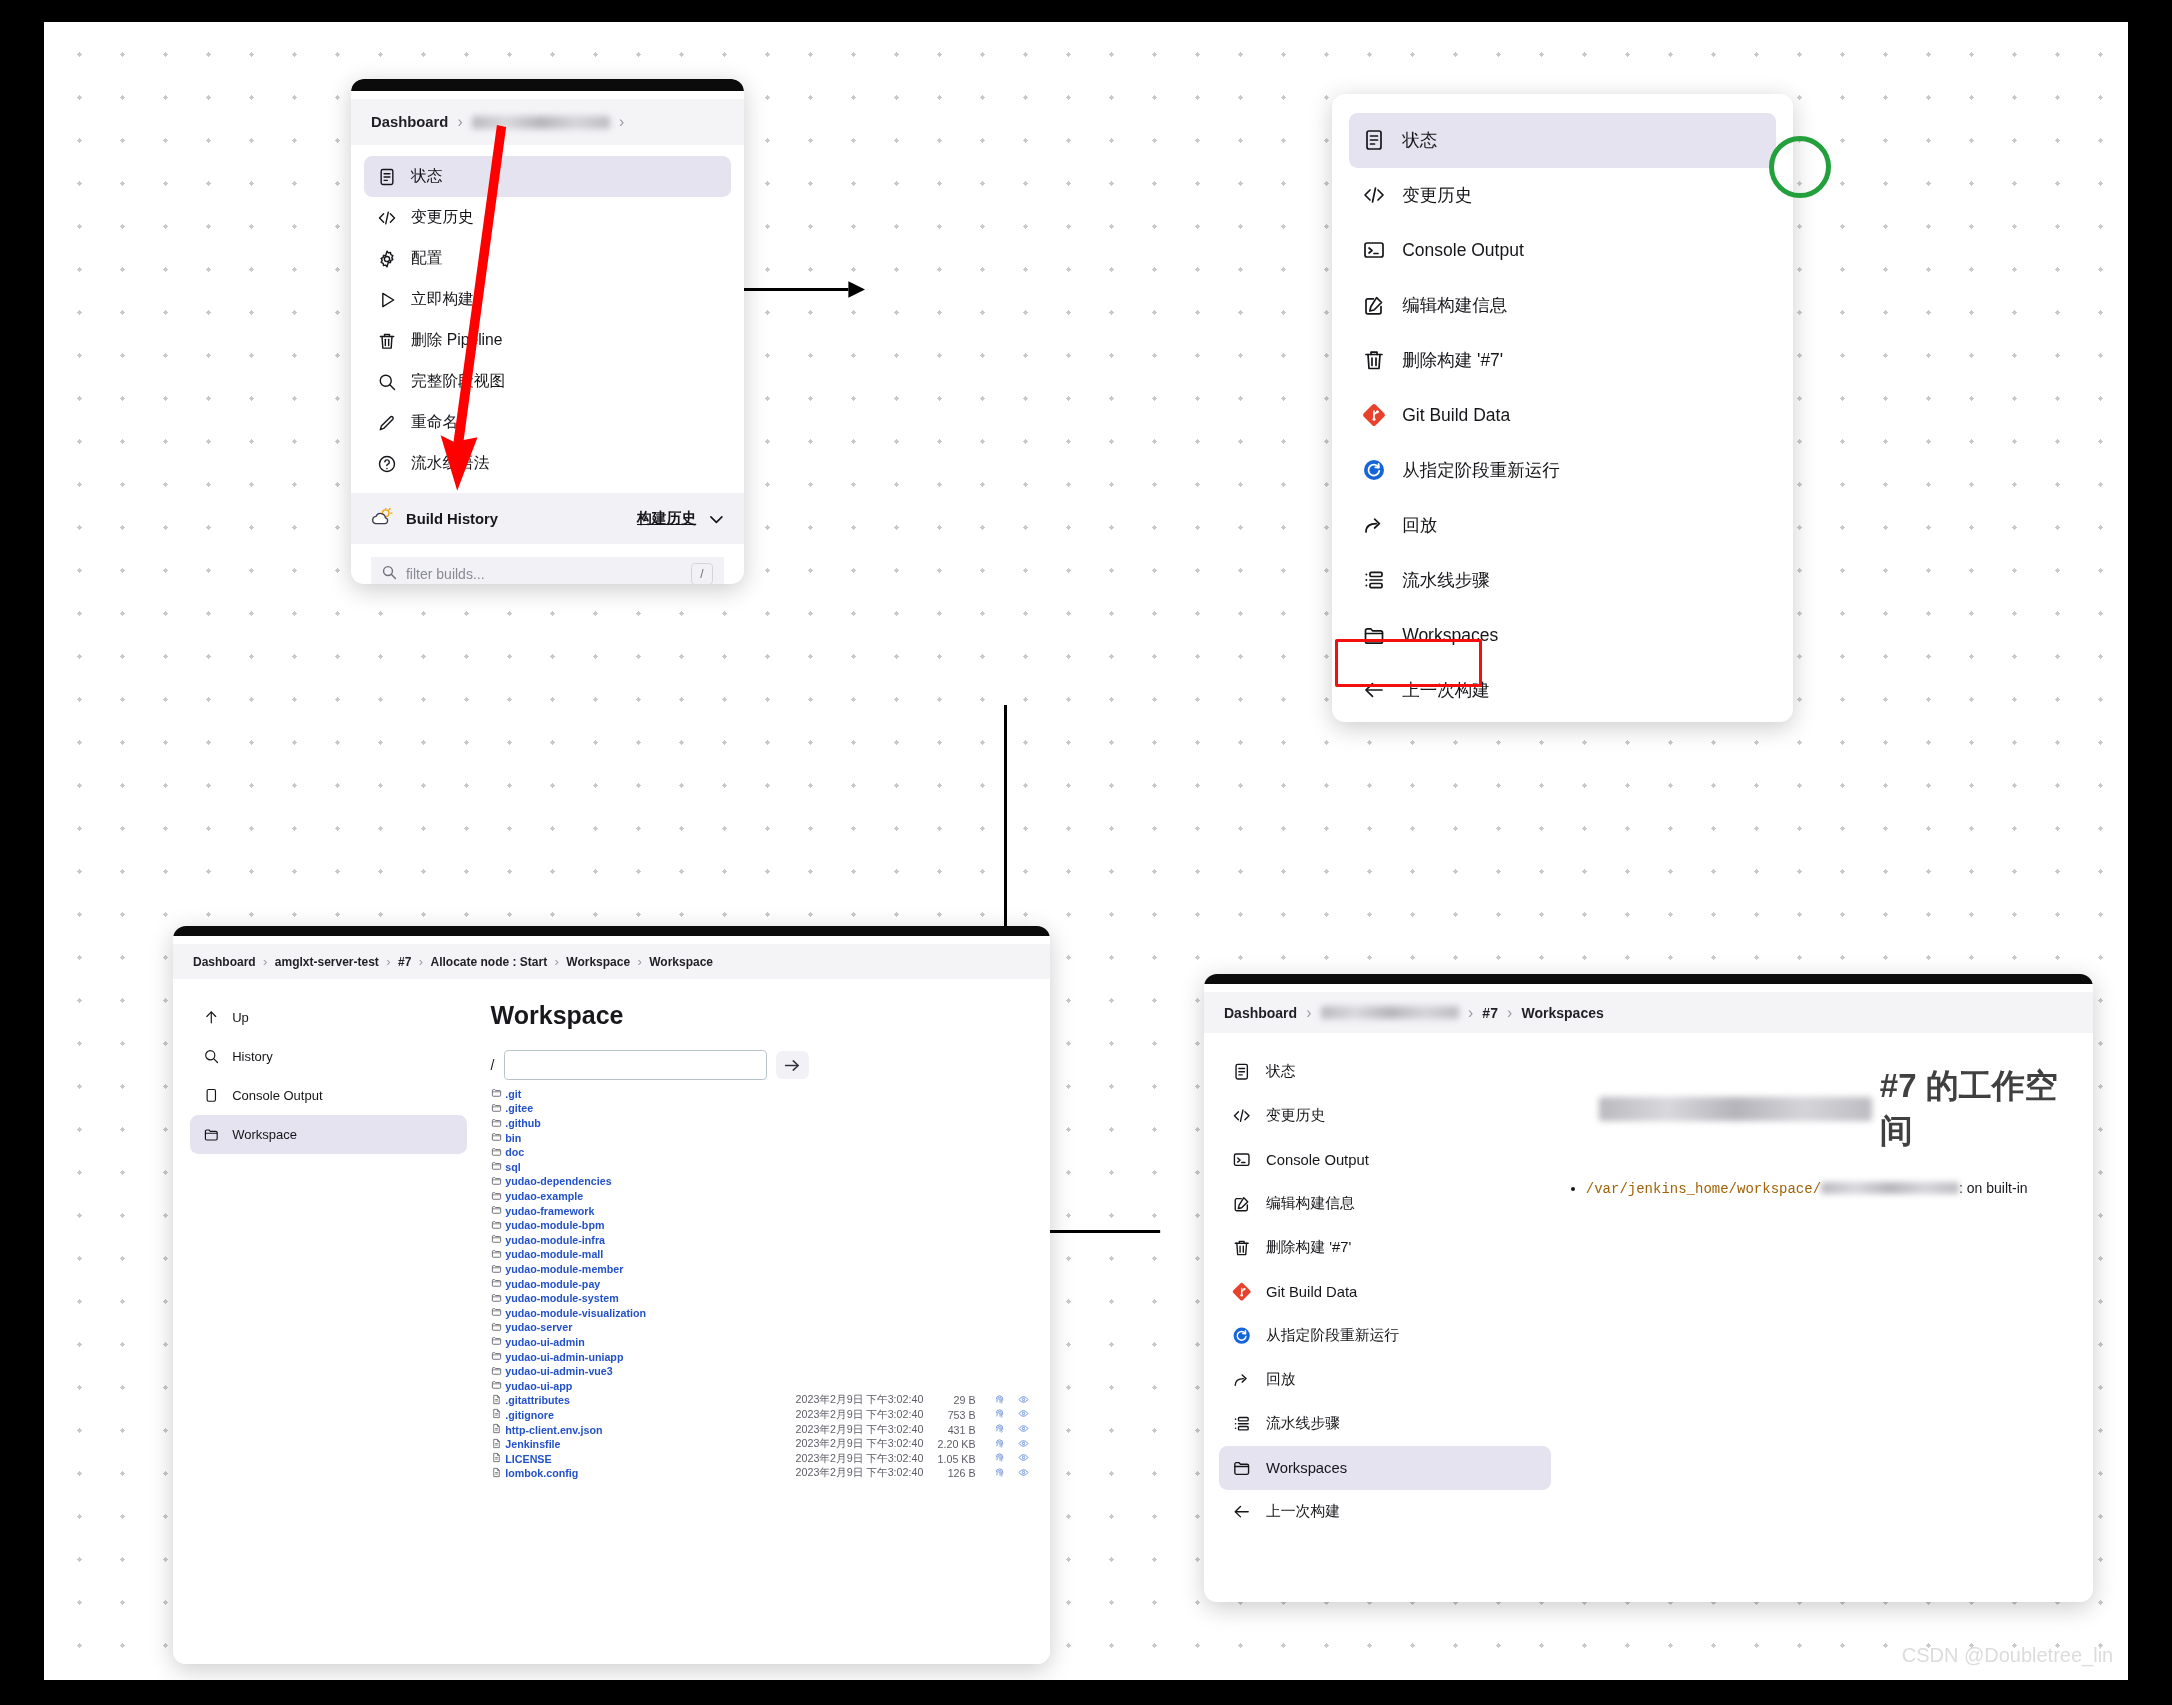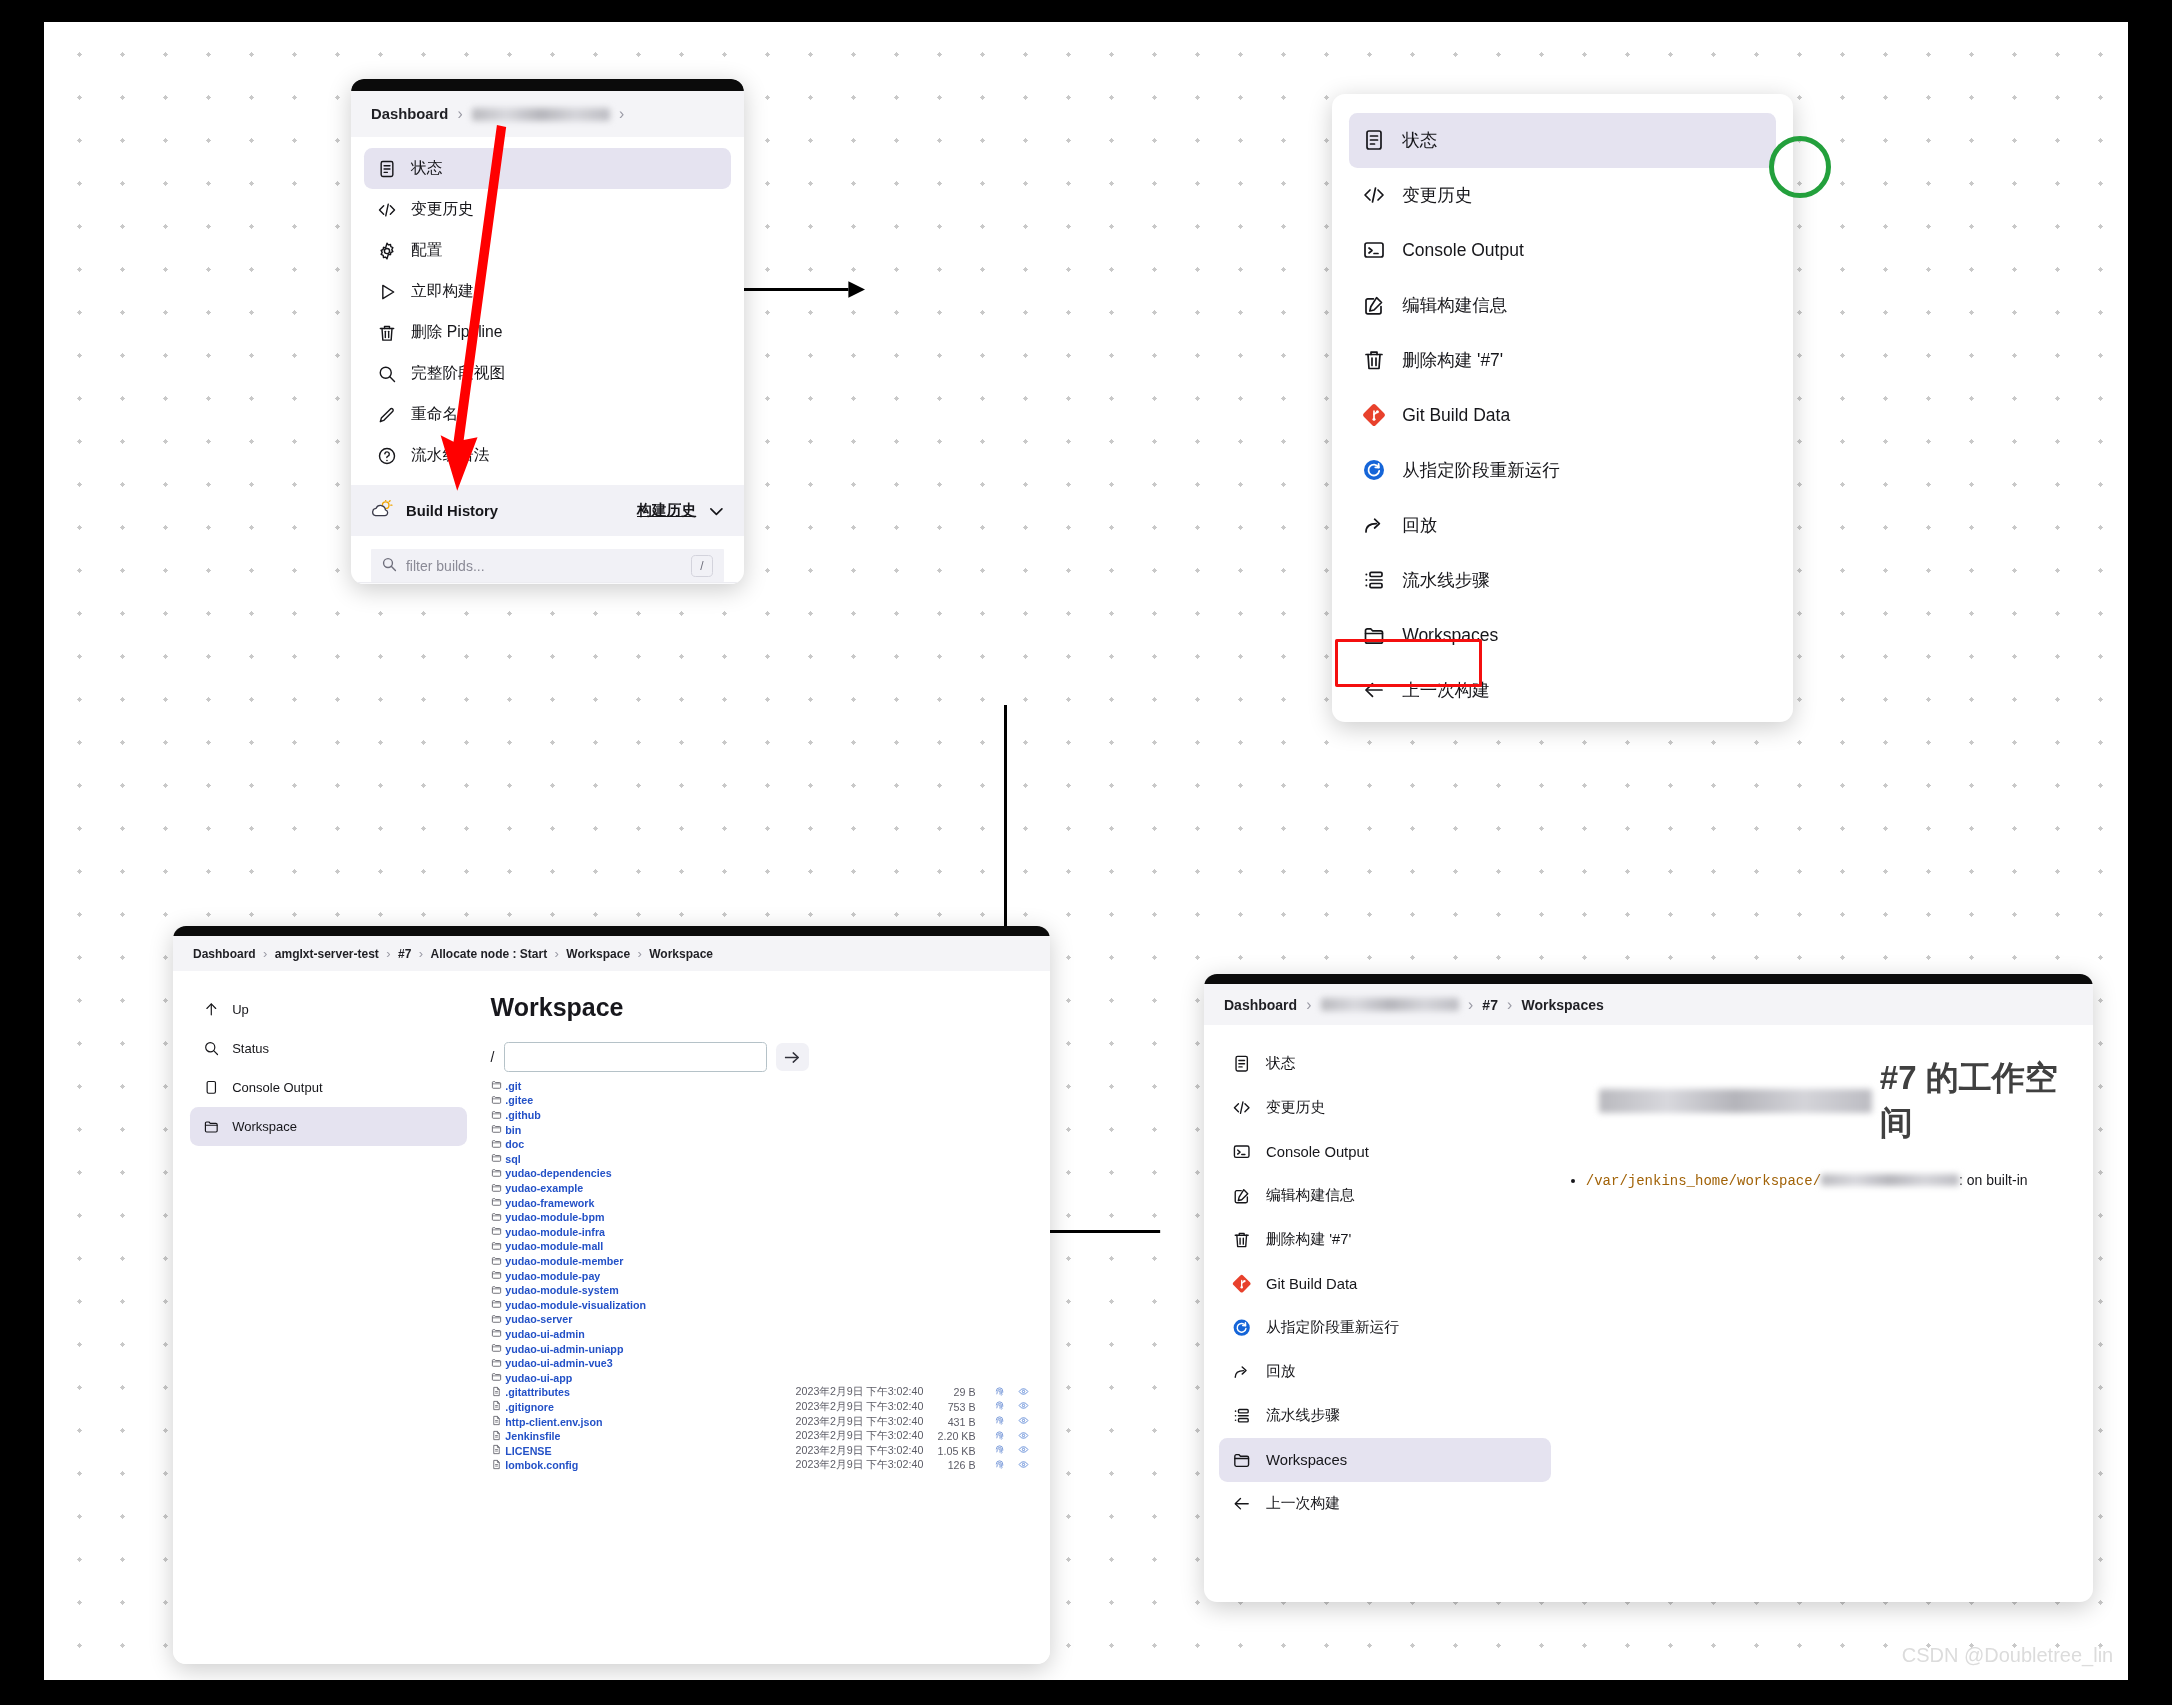--- a/index.html
+++ b/index.html
@@ -39,20 +39,21 @@
   .breadcrumb {
     background: #f4f4f7;
     display: flex;
     align-items: center;
     gap: 9.2px;
     padding: 0 20px;
     font-size: 14.8px;
     font-weight: 700;
     color: #1f1f24;
     white-space: nowrap;
+    margin-top: 8px;
   }
   .crumb-sep { color: #9a9aa5; font-weight: 500; font-size: 15.7px; }
   .blurred {
     display: inline-block;
     background: linear-gradient(90deg,#b9b9be,#d8d8dd,#b4b4ba,#d4d4d9,#bcbcc2);
     border-radius: 2.8px;
     color: transparent;
     filter: blur(3px);
     height: 13px;
   }
@@ -511,21 +512,21 @@
               </span>
        <span>Up</span>
      </div>
             <div class="menu-item">
        <span class="ic">
                 <svg width="16.6" height="16.6" viewBox="0 0 24 24">
                   <circle cx="10.5" cy="10.5" r="6.6" fill="none" stroke="#16161a" stroke-width="1.7" stroke-linecap="round" stroke-linejoin="round"></circle>
                   <line x1="15.4" y1="15.4" x2="21" y2="21" fill="none" stroke="#16161a" stroke-width="1.7" stroke-linecap="round" stroke-linejoin="round"></line>
                 </svg>
               </span>
-       <span>Status</span>
+       <span>History</span>
      </div>
             <div class="menu-item">
        <span class="ic">
                 <svg width="16.6" height="16.6" viewBox="0 0 24 24">
                   <rect x="6" y="3.6" width="12" height="17" rx="2" fill="none" stroke="#16161a" stroke-width="1.7" stroke-linecap="round" stroke-linejoin="round"></rect>
                 </svg>
               </span>
        <span>Console Output</span>
      </div>
             <div class="menu-item active">

